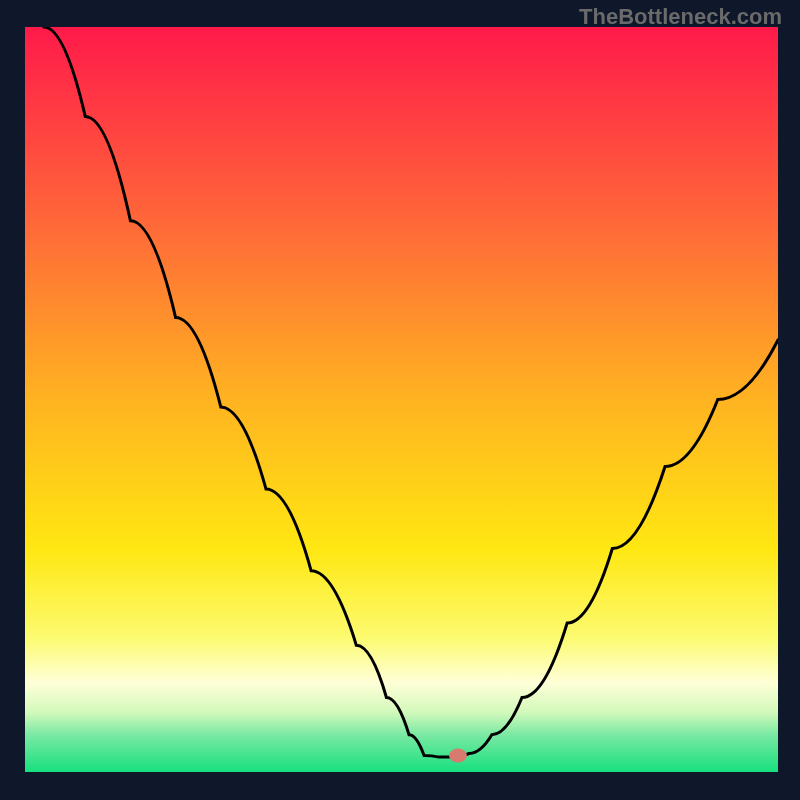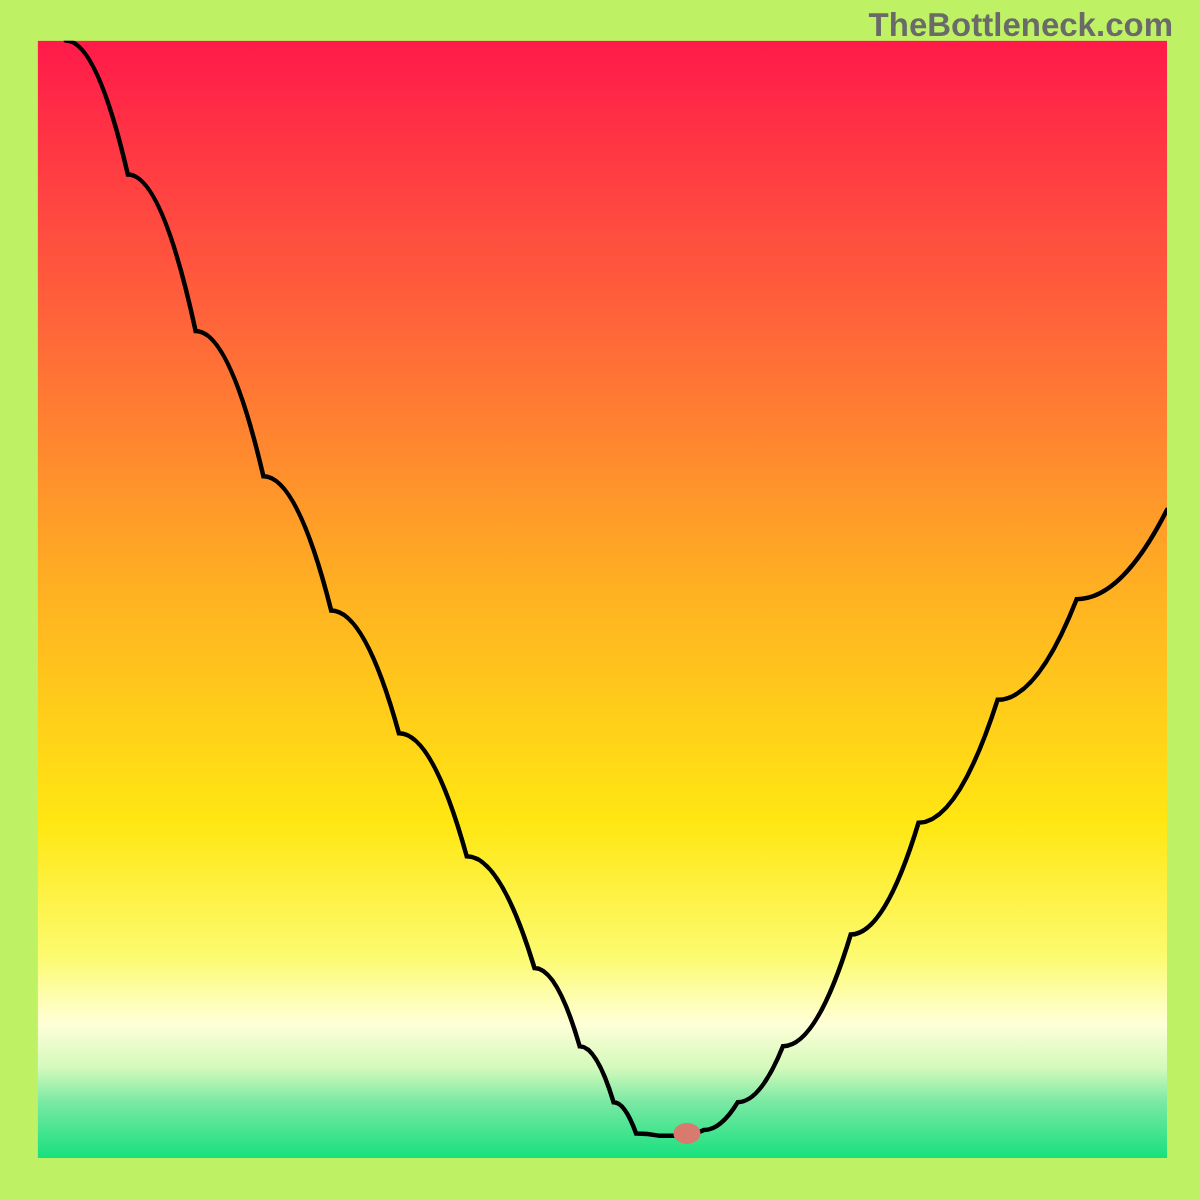--- a/index.html
+++ b/index.html
@@ -8,21 +8,21 @@
     width: 800px;
     height: 800px;
     background: #000;
     font-family: Arial, sans-serif;
     overflow: hidden;
   }
   .container {
     position: relative;
     width: 800px;
     height: 800px;
-    background: #bef264;
+    background: #0f172a;
   }
   .attribution {
     position: absolute;
     top: 4px;
     right: 18px;
     color: #6a6a6a;
     font-size: 22px;
     font-weight: bold;
     z-index: 10;
   }

